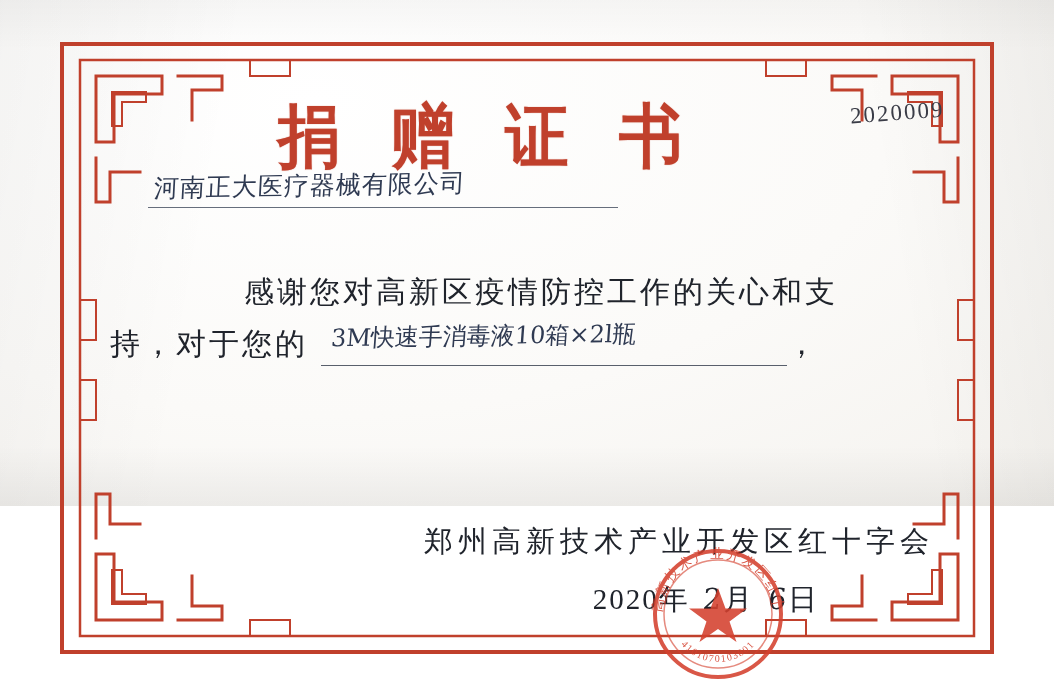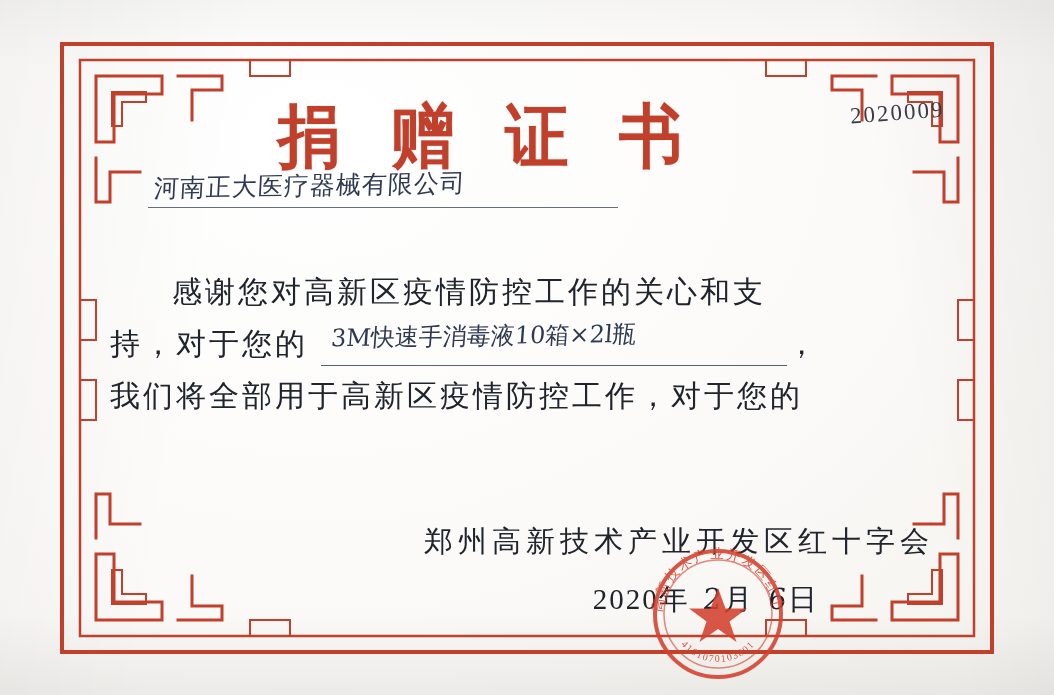--- a/index.html
+++ b/index.html
@@ -11,21 +11,21 @@
     width: 1054px;
     height: 695px;
     overflow: hidden;
     font-family: "DejaVu Sans", sans-serif;
   }
 
   
   #certificate {
     position: relative;
     width: 1054px;
-    height: 695px;
+    height: 506px;
     background:
       radial-gradient(ellipse at 30% 20%, #ffffff 0%, #fbfaf8 55%, #f4f2ee 100%);
   }
   
   #certificate:before {
     content: "";
     position: absolute;
     inset: 0;
     background:
       linear-gradient(100deg, rgba(0,0,0,0.035) 0%, rgba(0,0,0,0) 22%),
@@ -113,21 +113,21 @@
     color: #20242c;
     font-family: "DejaVu Serif", serif;
     font-size: 30px;
     line-height: 52px;
     letter-spacing: 3px;
   }
   .line {
     position: relative;
     white-space: nowrap;
   }
-  .line.indent { padding-left: 62px; }
+  .line.indent { padding-left: 62px; text-align: center; }
 
   .item-slot {
     position: relative;
     display: inline-block;
     width: 466px;
     vertical-align: bottom;
     height: 44px;
   }
   .item-slot .rule {
     bottom: 4px;
@@ -248,23 +248,20 @@
       <div class="line indent">
         <span>感谢您对高新区疫情防控工作的关心和支</span>
       </div>
       <div class="line">
         <span>持，对于您的</span>
         <span class="item-slot">
           <span class="item-handwritten">3M快速手消毒液10箱×2l瓶</span>
           <span class="rule"></span>
         </span><span>，</span>
       </div>
-      <div class="line">
-        <span>我们将全部用于高新区疫情防控工作，对于您的</span>
-      </div>
     </div>
 
     <div class="issuer">郑州高新技术产业开发区红十字会</div>
 
     <div class="date-row">
       <span class="num">2020</span><span>年</span>
       <span class="num hw">2</span><span>月</span>
       <span class="num hw">6</span><span>日</span>
     </div>
 

